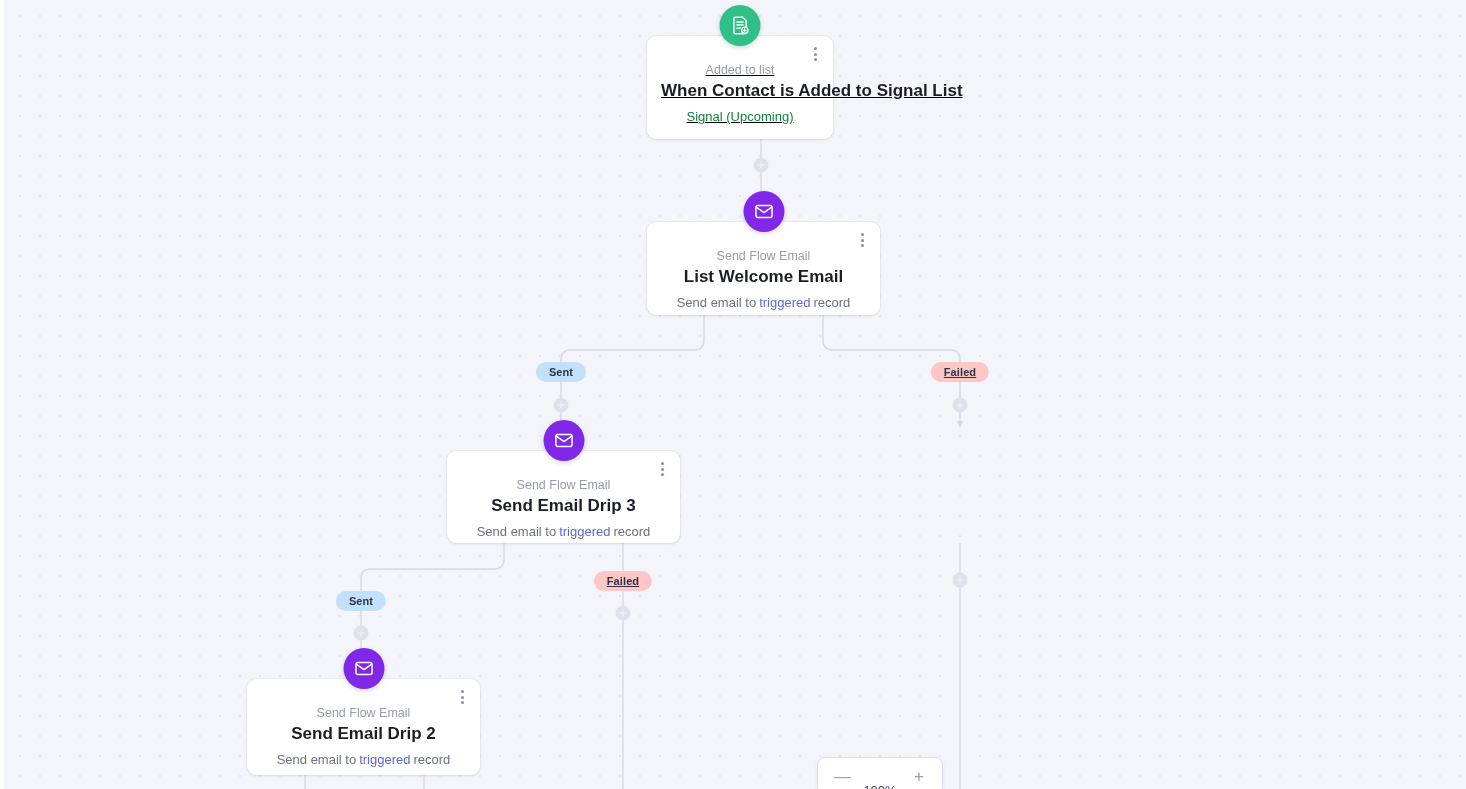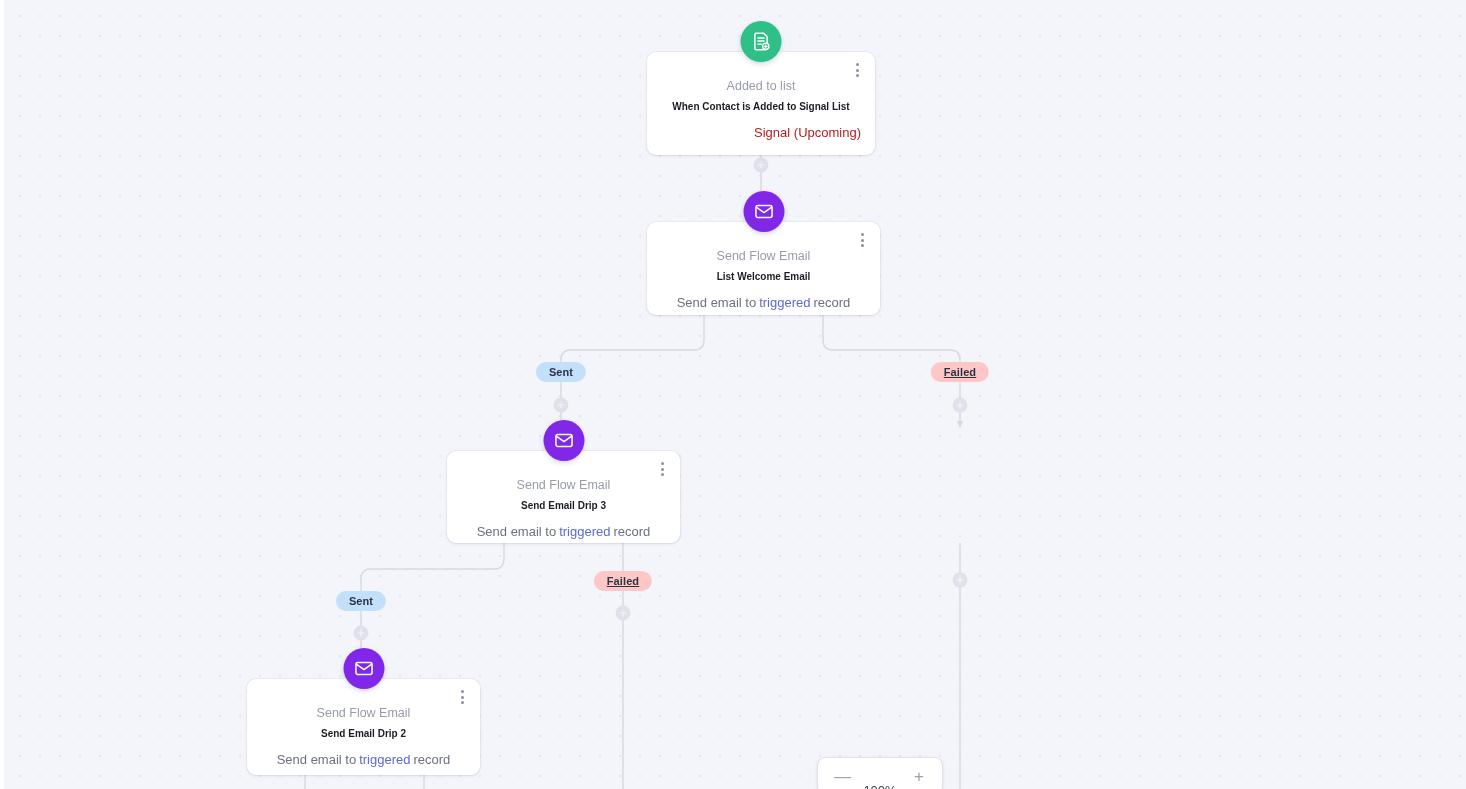--- a/index.html
+++ b/index.html
@@ -86,41 +86,40 @@
   }
 
   .node-type {
     font-size: 12.5px;
     color: #979bab;
     line-height: 17px;
     margin-bottom: 3px;
     white-space: nowrap;
   }
   .node-title {
-    font-size: 10px;
+    font-size: 17px;
     font-weight: bold;
     color: #1b1d26;
     line-height: 18px;
     white-space: nowrap;
   }
   .node-desc {
     font-size: 13px;
     color: #6c7083;
     line-height: 18px;
     margin-top: 8px;
     white-space: nowrap;
   }
   .node-link {
     font-size: 13px;
-    color: #b91c1c;
+    color: #15803d;
     line-height: 18px;
     margin-top: 8px;
     white-space: nowrap;
     cursor: pointer;
-    text-align: right;
   }
   .tok {
     color: #5b6ad0;
     font-weight: normal;
     padding: 0 3px;
   }
 
   
   .edge-label {
     position: absolute;
@@ -224,21 +223,21 @@
   <div class="edge-label lbl-sent" style="left:357px; top:601px;">Sent</div>
   <div class="edge-label lbl-failed" style="left:619px; top:581px;">Failed</div>
 
   <div class="plus-btn" style="left:757px; top:165px;"></div>
   <div class="plus-btn" style="left:557px; top:405px;"></div>
   <div class="plus-btn" style="left:956px; top:405px;"></div>
   <div class="plus-btn" style="left:357px; top:633px;"></div>
   <div class="plus-btn" style="left:619px; top:613px;"></div>
   <div class="plus-btn" style="left:956px; top:580px;"></div>
 
-  <div class="node" style="left:643px; top:52px; width:228px; height:103px;">
+  <div class="node" style="left:643px; top:36px; width:186px; height:103px;text-decoration:underline;">
     <div class="node-badge badge-green">
       <svg width="21" height="21" viewBox="0 0 24 24" fill="none" stroke="#ffffff" stroke-width="1.7" stroke-linecap="round" stroke-linejoin="round">
         <path d="M15 2.5H6.5A1.5 1.5 0 0 0 5 4v16a1.5 1.5 0 0 0 1.5 1.5h11A1.5 1.5 0 0 0 19 20V6.5z"></path>
         <path d="M8.5 8h7M8.5 11.5h7M8.5 15h4"></path>
         <circle cx="17.5" cy="17.5" r="3.6" fill="#2fbf87" stroke="#ffffff" stroke-width="1.5"></circle>
         <path d="M17.5 15.9v3.2M15.9 17.5h3.2" stroke-width="1.3"></path>
       </svg>
     </div>
     <div class="kebab">
         <i></i>

